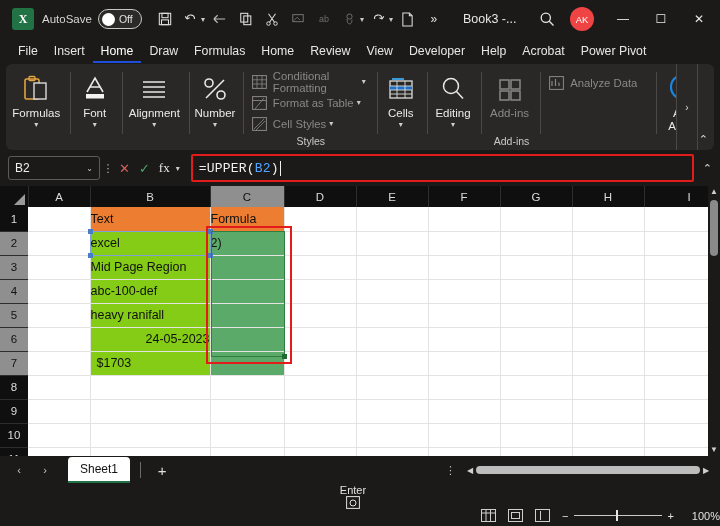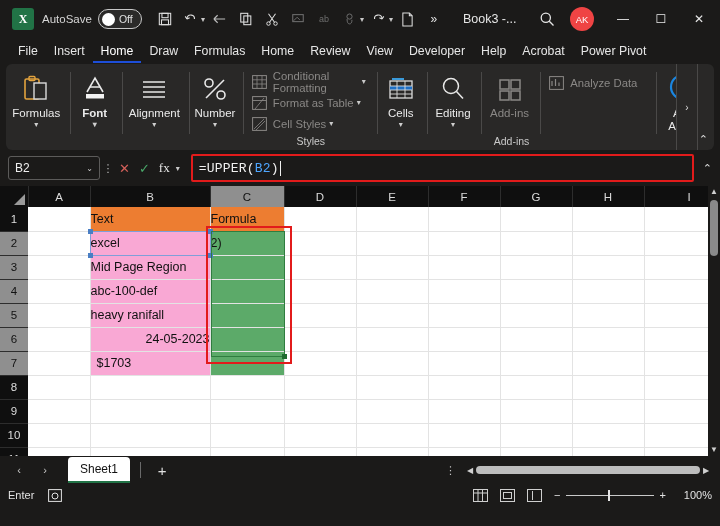--- a/index.html
+++ b/index.html
@@ -132,21 +132,21 @@
     width: 28px; background: #0f0f0f; color: #dcdcdc; font-size: 11.5px;
     text-align: center; border-bottom: 1px solid #2d2d2d;
   }
   .rowh.sel { background: #8f8f8f; color: #111; }
   td.cell {
     height: 24px; background: #fff; border-right: 1px solid #e3e3e3;
     border-bottom: 1px solid #e3e3e3; font-size: 12.5px; color: #111;
     padding: 0 3px; overflow: hidden; white-space: nowrap;
   }
   td.hdrfill { background: #ED7D31; color: #111; font-size: 12.5px; }
-  td.greenB { background: #f9a8d4; color: #111; }
+  td.greenB { background: #84cc16; color: #111; }
   td.greenC { background: #5CAA69; }
   td.ralign { text-align: right; padding-right: 4px; }
   .w-a { width: 62px; } .w-b { width: 120px; } .w-c { width: 74px; }
   .w-d { width: 72px; } .w-e { width: 72px; } .w-f { width: 72px; }
   .w-g { width: 72px; } .w-h { width: 72px; } .w-i { width: 90px; }
 
   
   .selbox {
     position: absolute; border: 1.4px solid #7f9fd8; pointer-events: none;
   }
@@ -171,21 +171,21 @@
   .addsheet { color: #e0e0e0; font-size: 15px; width: 22px; text-align: center; }
   .hscroll-area { margin-left: auto; display: flex; align-items: center; padding-right: 8px; }
   .hdots { color: #c6c6c6; font-size: 11px; margin-right: 8px; letter-spacing: 0; line-height: 8px; }
   .hsc { width: 248px; height: 14px; display: flex; align-items: center; }
   .hsc .arw { color: #d0d0d0; font-size: 8px; width: 12px; text-align: center; }
   .hsc .track { flex: 1; height: 8px; background: #bdbdbd; border-radius: 4px; }
 
   
   .statusbar {
     height: 22px; display: flex; align-items: center; background: #1b1a19;
-    font-size: 11px; color: #e2e2e2; padding: 0 8px;
+    font-size: 11px; color: #e2e2e2; padding: 0 0; flex-direction: column;
   }
   .sb-item { display: flex; align-items: center; gap: 5px; margin-right: 14px; white-space: nowrap; }
   .sb-right { margin-left: auto; display: flex; align-items: center; gap: 12px; }
   .viewbtn { width: 15px; height: 13px; border: 1px solid #cfcfcf; position: relative; }
   .viewbtn.b2::after { content:""; position:absolute; inset:2px; border:1px solid #cfcfcf; }
   .viewbtn.b3::after { content:""; position:absolute; left:4px; top:1px; bottom:1px; width:1px; background:#cfcfcf; }
   .zoomslider { display: flex; align-items: center; gap: 6px; width: 112px; }
   .zs-track { flex:1; height: 1px; background: #c9c9c9; position: relative; }
   .zs-knob { position: absolute; left: 48%; top: -5px; width: 2px; height: 11px; background: #e6e6e6; }
   .zoom-pct { width: 34px; text-align: right; }
@@ -303,21 +303,21 @@
               <rect x="6" y="1.5" width="6" height="4" rx="1" fill="none" stroke="#e3a33e" stroke-width="1.4"></rect>
               <rect x="11" y="8" width="12" height="16" fill="#2a2928" stroke="#dcdcdc" stroke-width="1.4"></rect>
             </svg>
         </div>
         <div class="biglabel">Formulas</div>
         <div class="dchev">▾</div>
       </div>
       <div class="sep"></div>
     </div>
 
-    <div class="grp" style="width:58px;font-weight:bold;">
+    <div class="grp" style="width:58px;">
       <div class="bigbtn">
         <div class="bigicon">
           <svg width="28" height="28" viewBox="0 0 28 28">
               <path d="M6 18 L14 4 L22 18" fill="none" stroke="#e8e8e8" stroke-width="1.6"></path>
               <path d="M9 13 H19" stroke="#e8e8e8" stroke-width="1.4"></path>
               <rect x="5" y="20" width="18" height="4.5" fill="#f2f2f2"></rect>
             </svg>
         </div>
         <div class="biglabel">Font</div>
         <div class="dchev">▾</div>

